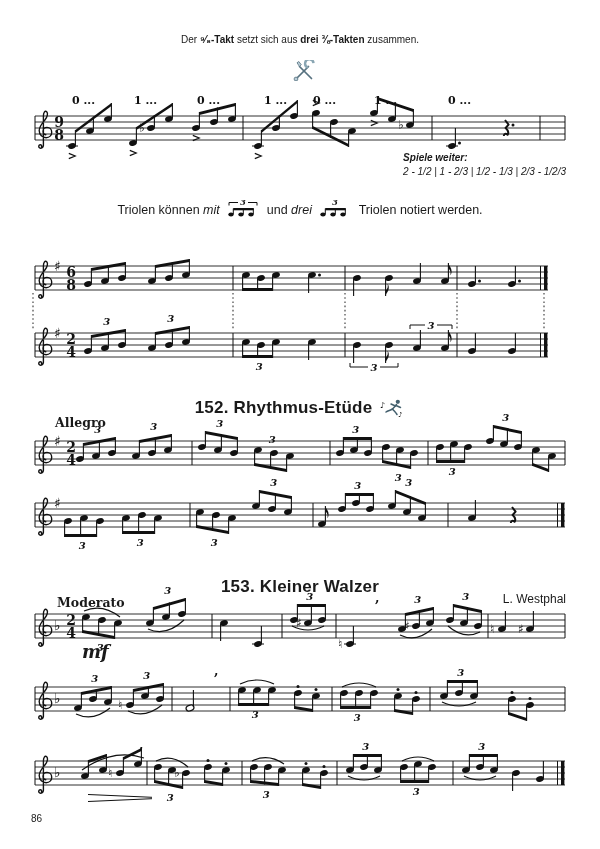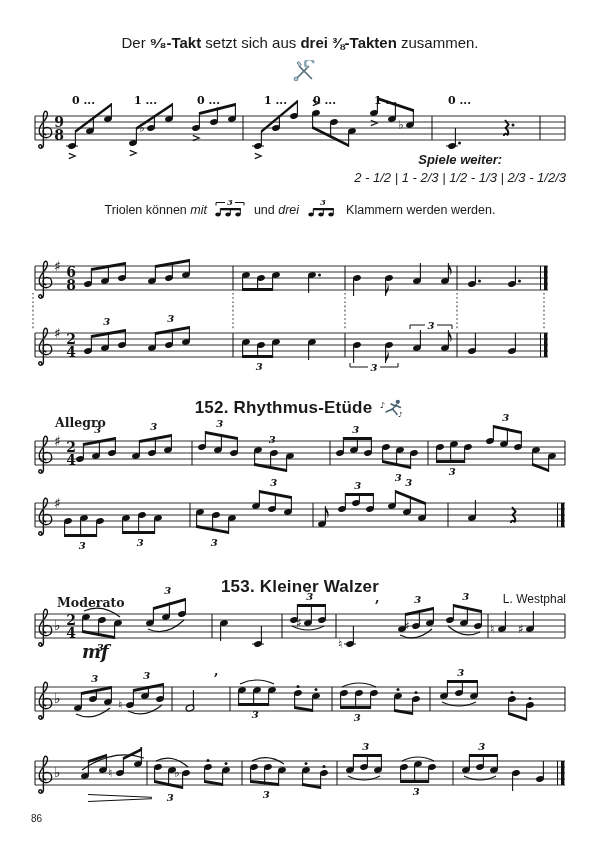--- a/index.html
+++ b/index.html
@@ -2,25 +2,25 @@
 <html><head>
 <meta charset="utf-8">
 <style>
   *{margin:0;padding:0;box-sizing:border-box}
   html,body{background:#ffffff}
   body{font-family:"Liberation Sans",sans-serif;color:#1a1a1a}
   .page{position:relative;width:600px;height:849px;background:#ffffff;overflow:hidden}
   #score{position:absolute;left:0;top:0}
   .abs{position:absolute}
   .center{left:0;width:100%;text-align:center}
-  .intro{top:34px;font-size:15px}
+  .intro{top:34px;font-size:10px}
   .heading{font-size:17px;font-weight:bold;letter-spacing:.2px}
   .h150{top:60px}.h151{top:228px}.h152{top:398px}.h153{top:577px}
   .heading .icon{display:inline-block;vertical-align:-5px;margin-left:7px}
-  .spiele{top:151px;right:34px;text-align:center;font-style:italic;font-size:13px;line-height:1.35}
+  .spiele{top:151px;right:34px;text-align:left;font-style:italic;font-size:10px;line-height:1.35}
   .spiele .lbl{font-weight:bold}
   .trio-note{top:200px;font-size:12.5px}
   .trio-note .glyph{display:inline-block;vertical-align:-4px;margin:0 3px}
   .tempo{font-family:"DejaVu Serif",serif;font-weight:bold;font-size:12.5px}
   .allegro{left:55px;top:415px}
   .moderato{left:57px;top:595px}
   .dyn{left:82px;top:641px;font-family:"DejaVu Serif",serif;font-weight:bold;font-style:italic;font-size:18px}
   .composer{right:34px;top:592px;font-size:12px}
   .pagenum{left:31px;top:813px;font-size:10px}
   svg text{fill:#111}
@@ -707,21 +707,21 @@
         <line x1="7.3" y1="14" x2="7.3" y2="8.5"></line>
             <line x1="17.3" y1="14" x2="17.3" y2="8.5"></line>
             <line x1="27.3" y1="14" x2="27.3" y2="8.5"></line>
       </g>
       <rect x="7.3" y="8" width="20.4" height="2.3" fill="#111"></rect>
       <ellipse cx="5" cy="14.6" rx="2.7" ry="2" fill="#111"></ellipse>
           <ellipse cx="15" cy="14.6" rx="2.7" ry="2" fill="#111"></ellipse>
           <ellipse cx="25" cy="14.6" rx="2.7" ry="2" fill="#111"></ellipse>
       <text x="17" y="5.2" class="g3t">3</text>
     </svg></span>
-    <span> Klammern werden werden.</span>
+    <span> Triolen notiert werden.</span>
   </div>
 
 
   <div class="abs tempo allegro">Allegro</div>
 
   <div class="abs center heading h152">
     <span>152. Rhythmus-Etüde</span><span class="icon"><svg width="26" height="20" viewBox="0 0 26 20">
       <g stroke="#44606e" stroke-width="1.5" fill="none" stroke-linecap="round">
         <path d="M17.5,6.5 C16,8.5 15,9.5 13.5,11"></path>
         <path d="M17,7.5 L21.5,9.5"></path>

